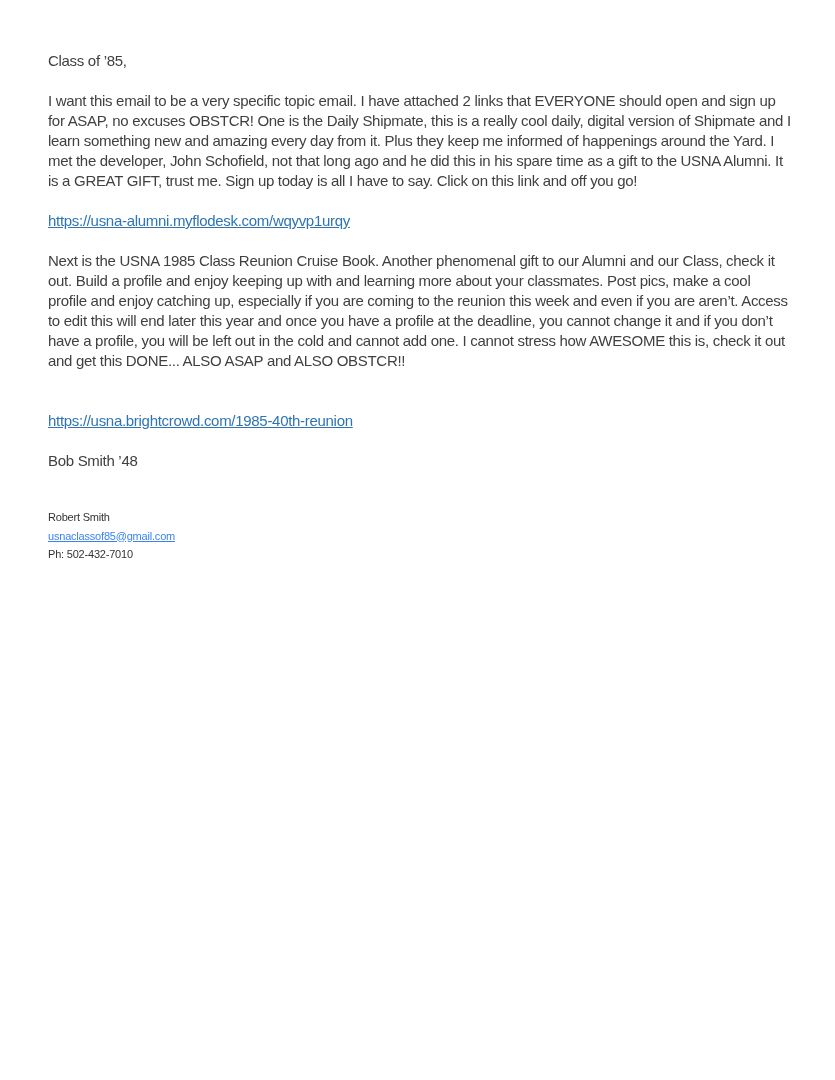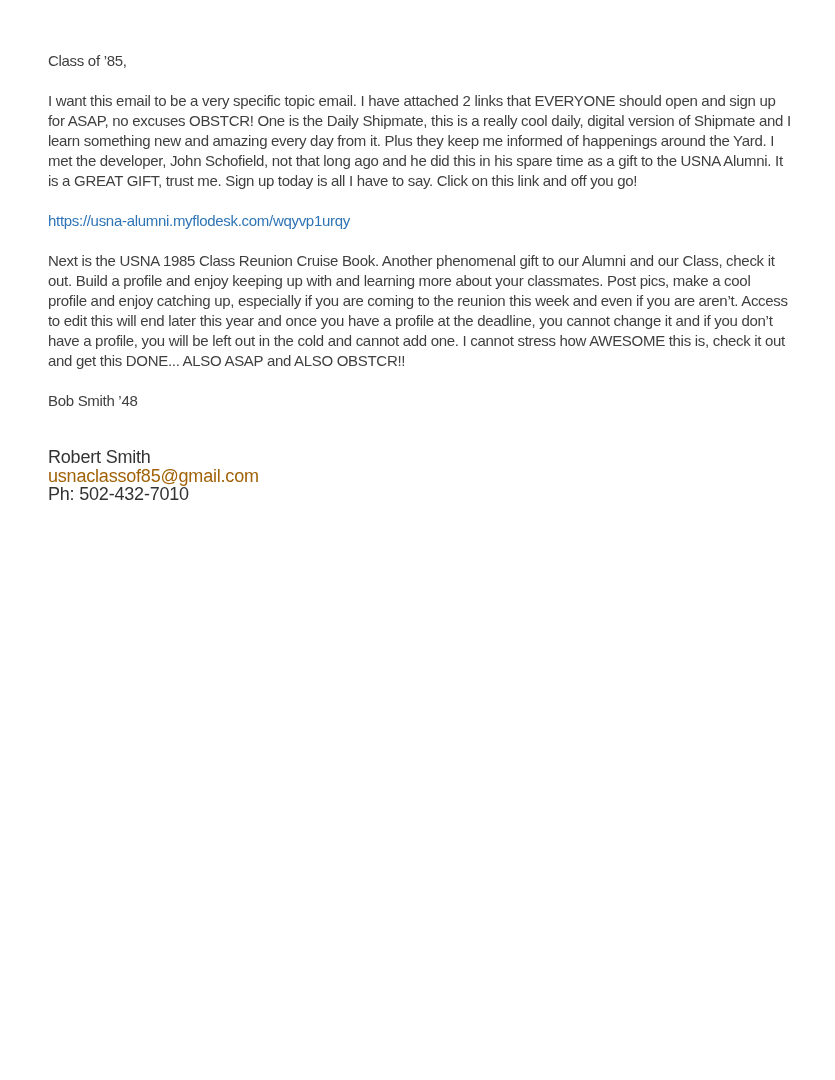--- a/index.html
+++ b/index.html
@@ -21,48 +21,52 @@
     overflow: hidden;
   }
   .para {
     margin: 0 0 20px 0;
   }
   .gap-before {
     margin-top: 40px;
   }
   a.link {
     color: #2e74b5;
+    text-decoration: underline;
     cursor: pointer;
   }
   .signature {
     margin-top: 37px;
-    font-size: 18px;
+    font-size: 11px;
     line-height: 18.5px;
     letter-spacing: -0.2px;
     color: #333333;
   }
   .signature a.link {
-    color: #a16207;
+    color: #3b82f6;
   }
 </style>
 </head>
 <body>
 
 <div class="page">
 
   <p class="para">Class of ’85,</p>
 
   <p class="para">I want this email to be a very specific topic email. I have attached 2 links that EVERYONE should open and sign up for ASAP, no excuses OBSTCR! One is the Daily Shipmate, this is a really cool daily, digital version of Shipmate and I learn something new and amazing every day from it. Plus they keep me informed of happenings around the Yard. I met the developer, John Schofield, not that long ago and he did this in his spare time as a gift to the USNA Alumni. It is a GREAT GIFT, trust me. Sign up today is all I have to say. Click on this link and off you go!</p>
 
   <p class="para">
     <a class="link">https://usna-alumni.myflodesk.com/wqyvp1urqy</a>
   </p>
 
   <p class="para">Next is the USNA 1985 Class Reunion Cruise Book. Another phenomenal gift to our Alumni and our Class, check it out. Build a profile and enjoy keeping up with and learning more about your classmates. Post pics, make a cool profile and enjoy catching up, especially if you are coming to the reunion this week and even if you are aren’t. Access to edit this will end later this year and once you have a profile at the deadline, you cannot change it and if you don’t have a profile, you will be left out in the cold and cannot add one. I cannot stress how AWESOME this is, check it out and get this DONE... ALSO ASAP and ALSO OBSTCR!!</p>
 
+  <p class="para gap-before">
+    <a class="link">https://usna.brightcrowd.com/1985-40th-reunion</a>
+  </p>
 
 
   <p class="para">Bob Smith ’48</p>
 
 
   <div class="signature">
     <div>Robert Smith</div>
     <div>
       <a class="link">usnaclassof85@gmail.com</a>
     </div>

